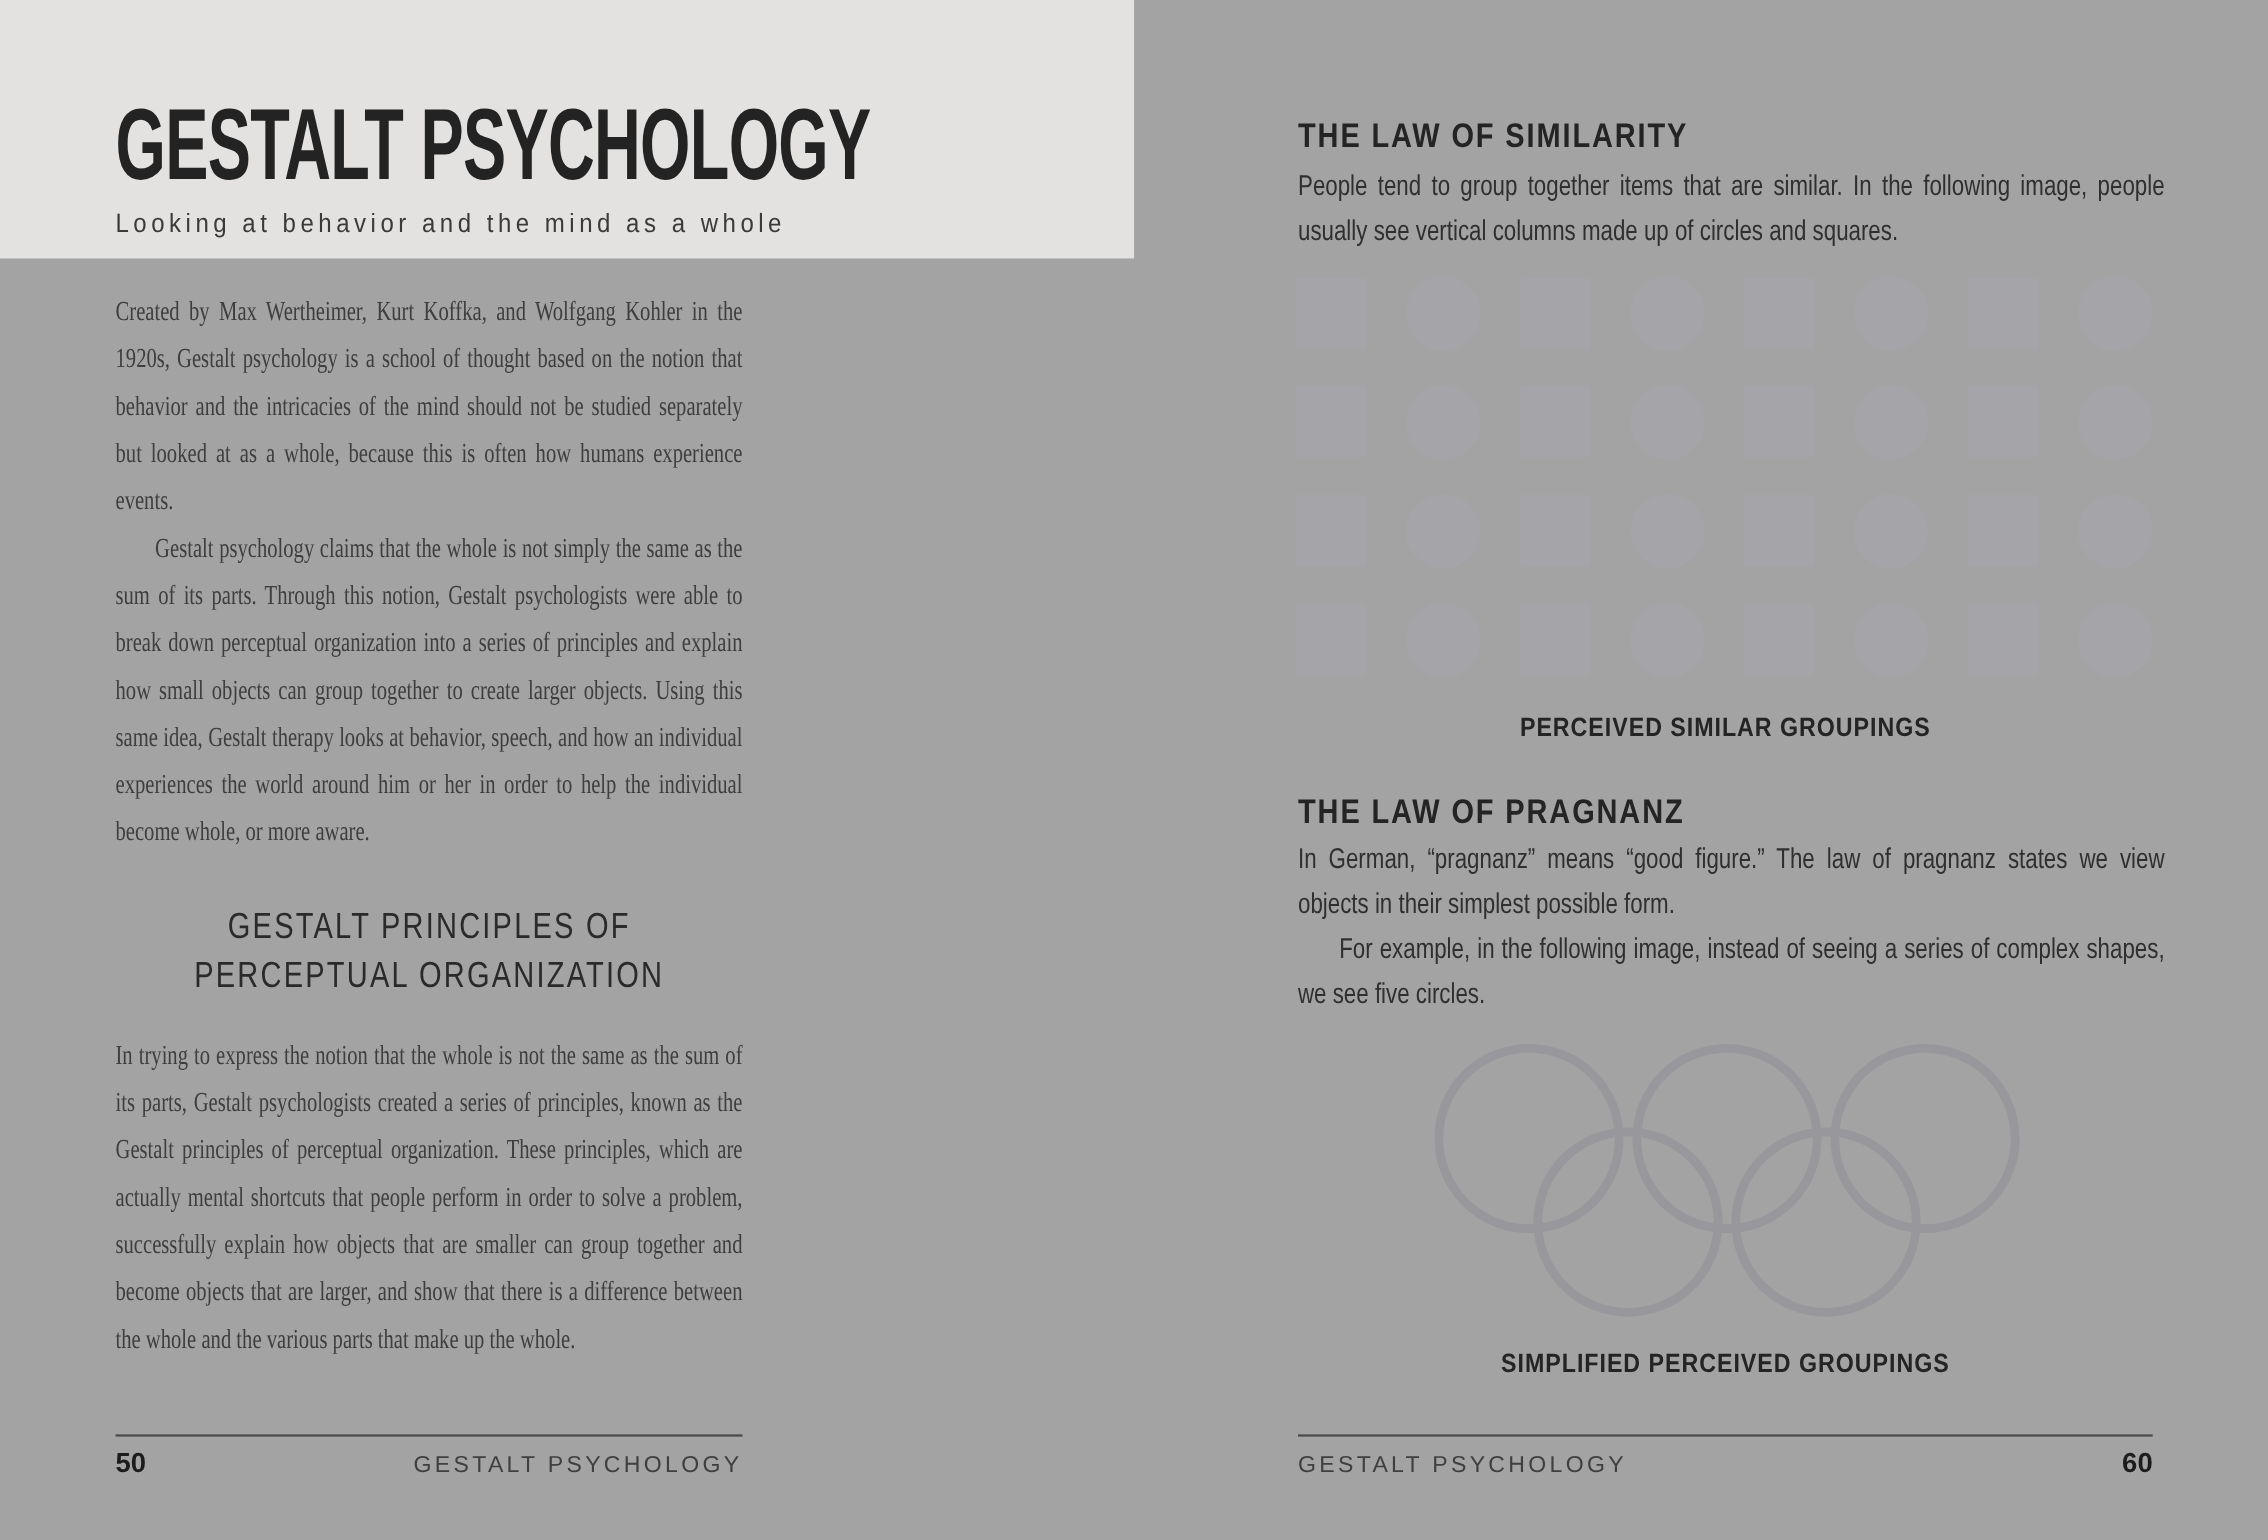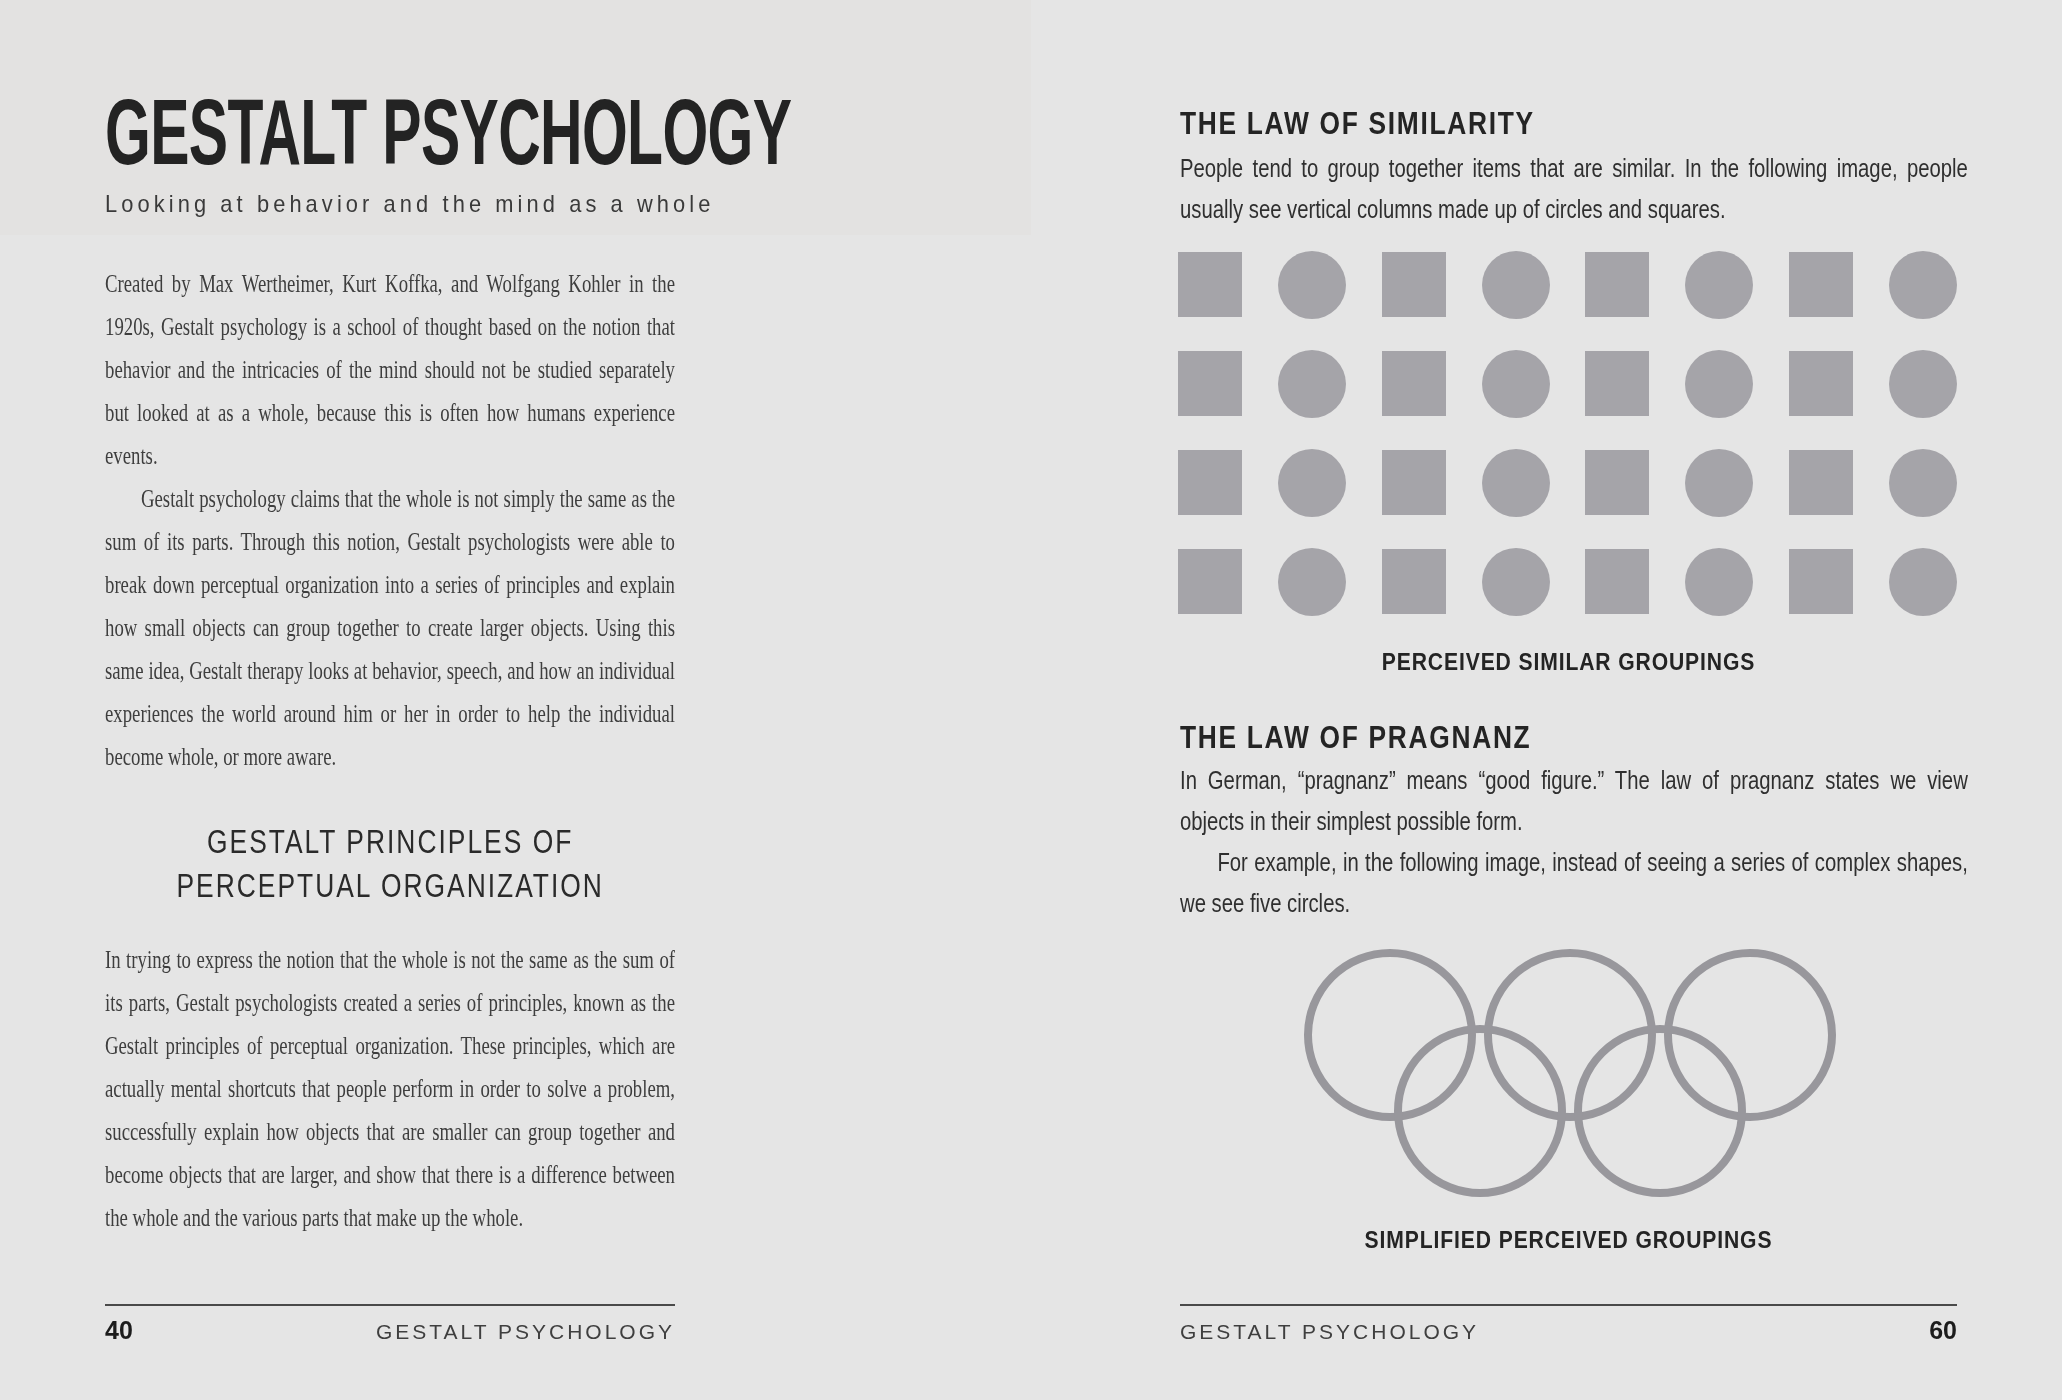--- a/index.html
+++ b/index.html
@@ -1,20 +1,20 @@
 <!DOCTYPE html>
 <html><head>
 <meta charset="utf-8">
 <title>Gestalt Psychology</title>
 <style>
   html,body{margin:0;padding:0;background:#ffffff;}
   #spread{
     position:relative;
     width:2062px;height:1400px;
-    background:#e5e5e5;
+    background:#a3a3a3;
     overflow:hidden;
     font-family:"Liberation Sans", sans-serif;
     color:#2f2f2f;
   }
   .abs{position:absolute;}
 
   
   #header-band{
     left:0;top:0;width:1031px;height:235px;
     background:#e3e2e1;
@@ -112,21 +112,21 @@
   </div>
 
   <div id="left-section-heading" class="abs">GESTALT PRINCIPLES OF PERCEPTUAL ORGANIZATION</div>
 
   <div id="left-body-2" class="abs serif-body">
     <p>In trying to express the notion that the whole is not the same as the sum of its parts, Gestalt psychologists created a series of principles, known as the Gestalt principles of perceptual organization. These principles, which are actually mental shortcuts that people perform in order to solve a problem, successfully explain how objects that are smaller can group together and become objects that are larger, and show that there is a difference between the whole and the various parts that make up the whole.</p>
   </div>
 
   <div id="left-rule" class="abs footer-rule"></div>
   <div id="left-footer" class="abs footer-row">
-    <span class="page-number">40</span>
+    <span class="page-number">50</span>
     <span class="running-title">GESTALT PSYCHOLOGY</span>
   </div>
 
   <div id="similarity-heading" class="abs law-heading">THE LAW OF SIMILARITY</div>
 
   <div id="similarity-body" class="abs sans-body">
     <p>People tend to group together items that are similar. In the following image, people usually see vertical columns made up of circles and squares.</p>
   </div>
 
   <div id="similarity-grid" class="abs">

